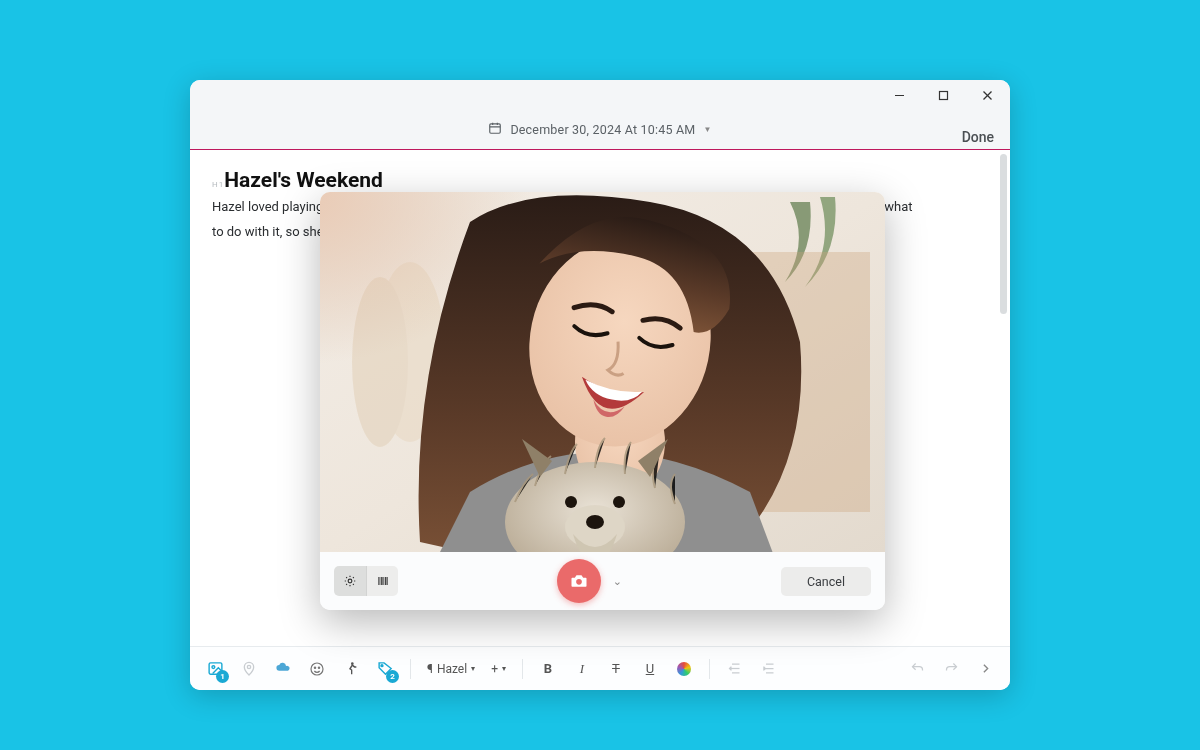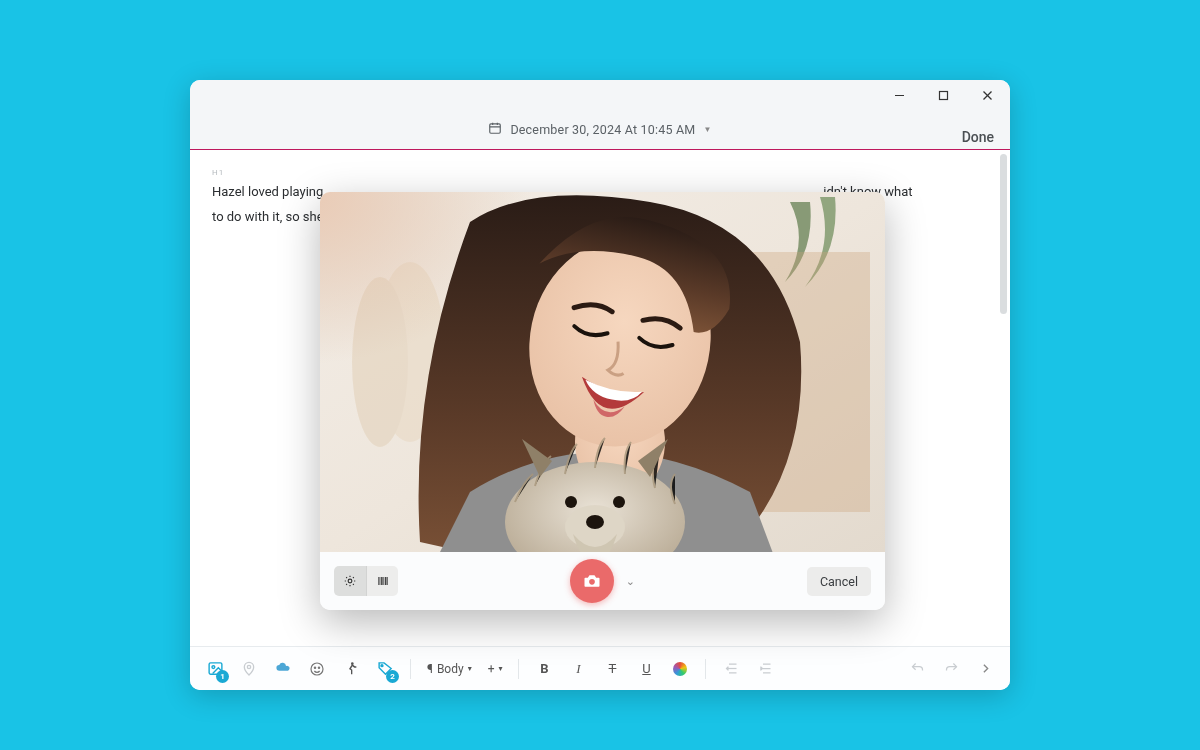--- a/index.html
+++ b/index.html
@@ -107,21 +107,21 @@
   }
   .modebtn + .modebtn { border-radius:0 5px 5px 0; background:#ededec; border-left:1px solid #d2d3d2;}
   .capture {
     width:44px; height:44px; border-radius:50%; background:#ea6a6a;
     display:flex; align-items:center; justify-content:center; color:#fff;
     box-shadow:0 2px 6px rgba(234,106,106,0.45);
   }
   .capturewrap { display:flex; align-items:center; gap:12px; }
   .chev { color:#888; font-size:11px; }
   .cancel {
-    background:#ececeb; border-radius:5px; padding:7px 13px;
+    background:#ececeb; border-radius:5px; padding:7px 26px;
     font-size:12.5px; color:#3a3d40;
   }
   .colordot { width:14px; height:14px; border-radius:50%;
     background: conic-gradient(#e74c3c,#f1c40f,#2ecc71,#3498db,#9b59b6,#e74c3c); }
 </style>
 </head>
 <body>
 
 <div class="window">
 
@@ -158,20 +158,21 @@
       <span style="font-size:8px;color:#888;">▼</span>
     </div>
     <div class="done">
       <span>Done</span>
     </div>
   </div>
 
   <div class="editor">
     <div class="h1row">
       <span class="h1tag">H1</span>
+      <span class="h1">Hazel's Weekend</span>
     </div>
     <div class="para">
       <span>Hazel loved playing</span>
       <span class="gap"></span>
       <span>idn't know what</span>
     </div>
     <div class="para">
       <span>to do with it, so she</span>
     </div>
 
@@ -219,21 +220,21 @@
           <path d="M20 12l-8 8-9-9V4h7l10 8z"></path>
           <circle cx="7" cy="8" r="1.4" fill="#1aa9d4"></circle>
         </svg>
       <span class="badge">2</span>
     </div>
 
     <div class="sep"></div>
 
     <div class="stylepill">
       <span>¶</span>
-      <span>Body</span>
+      <span>Hazel</span>
       <span style="font-size:8px;">▾</span>
     </div>
     <div class="stylepill">
       <span>+</span>
       <span style="font-size:8px;">▾</span>
     </div>
 
     <div class="sep"></div>
 
     <div class="ico">

